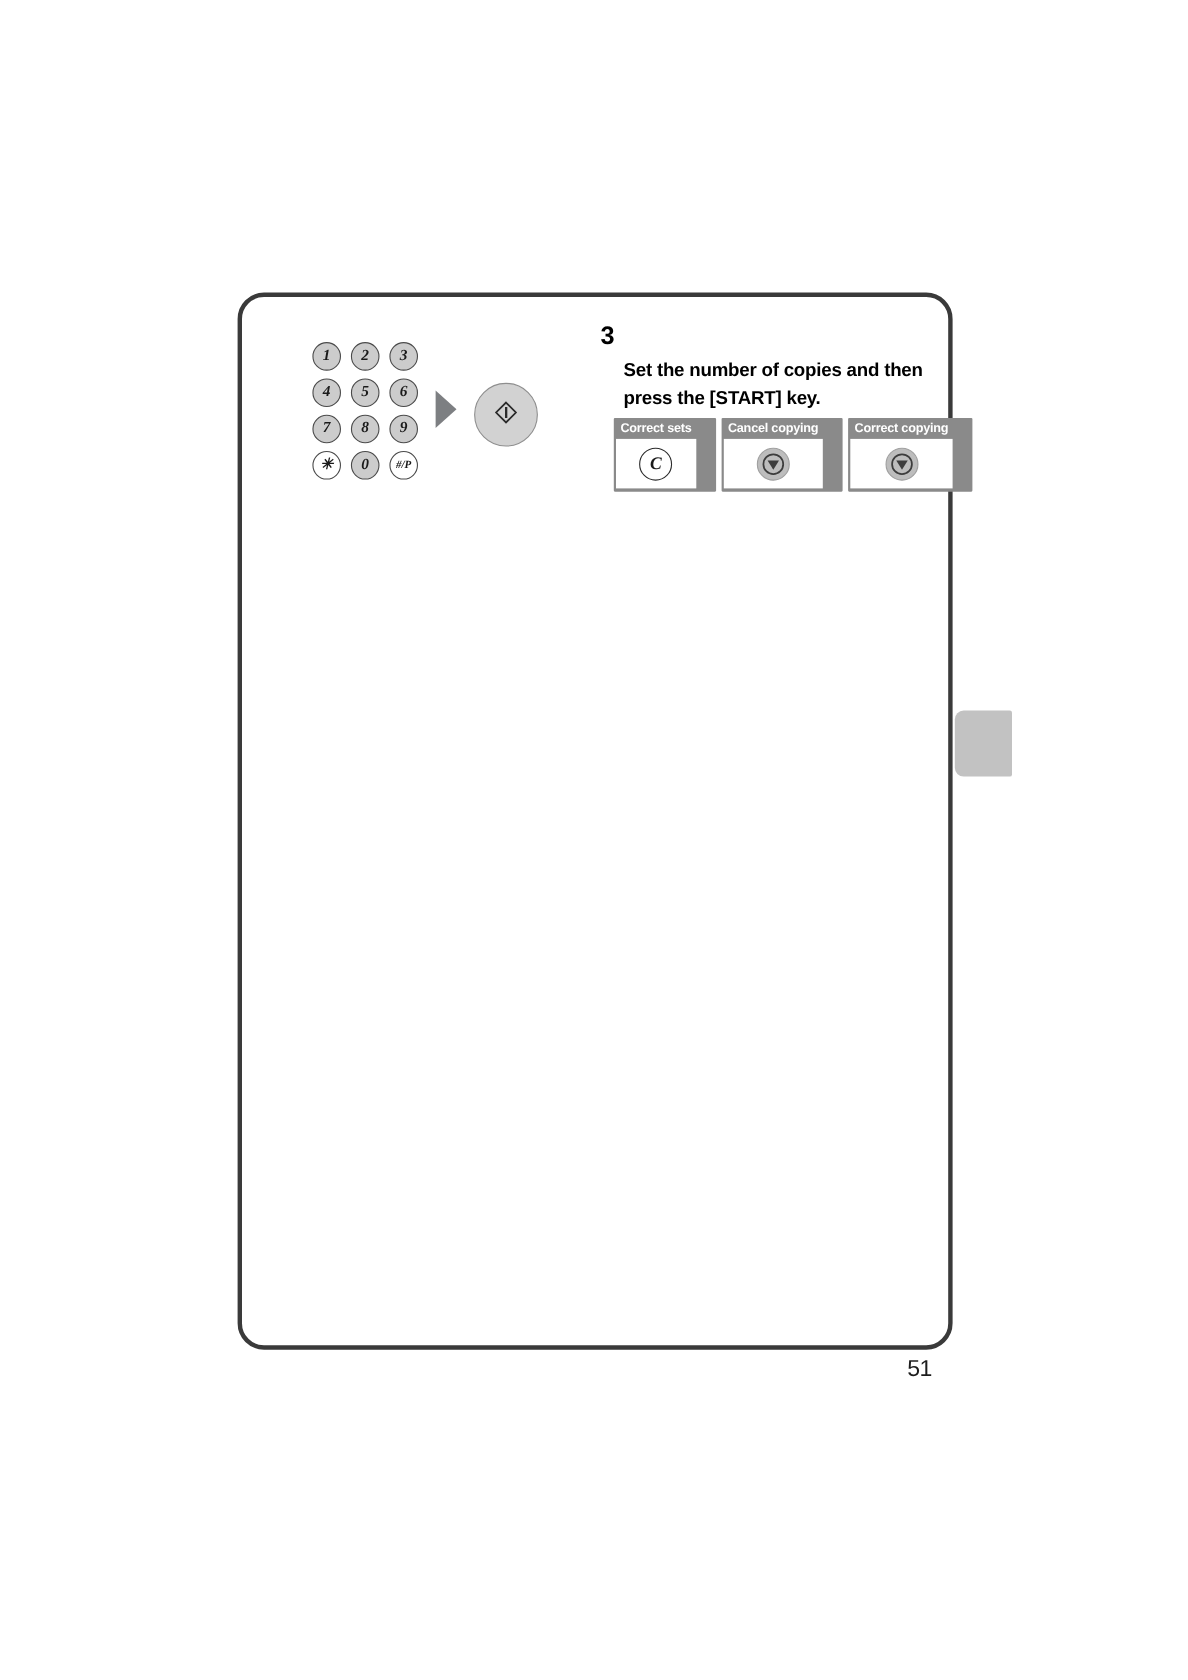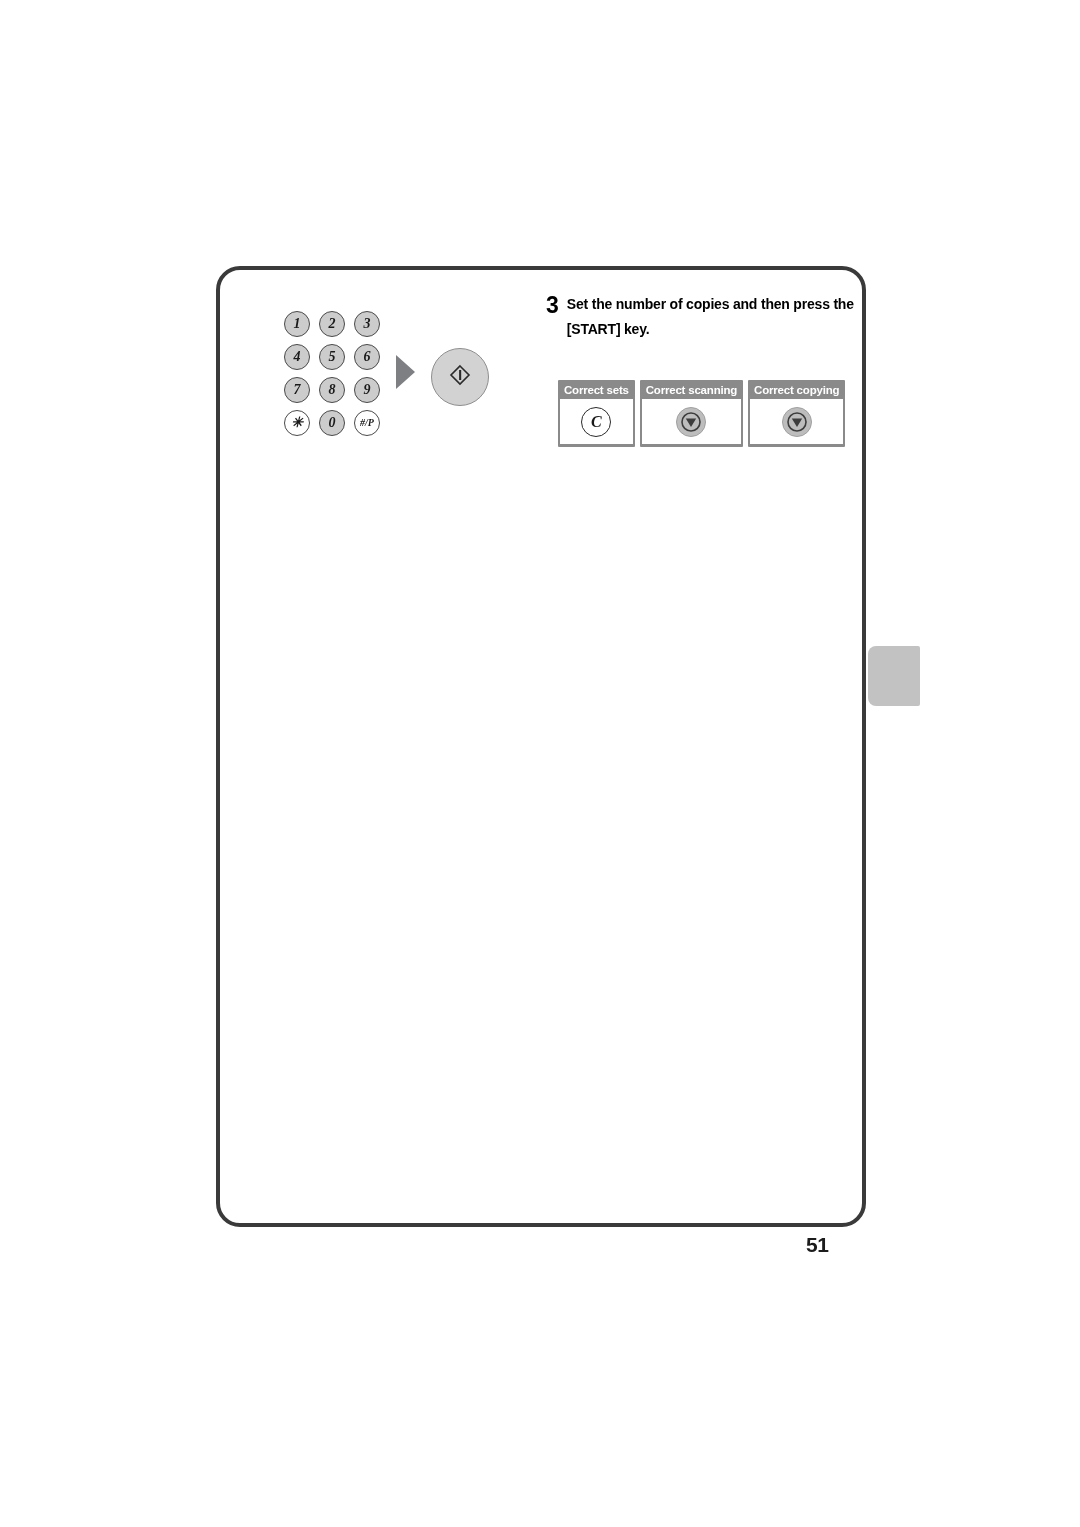--- a/index.html
+++ b/index.html
@@ -38,23 +38,23 @@
     background: #c2c2c2;
     border-radius: 8px 2px 2px 8px;
   }
 
   
   #page-number {
     position: absolute;
     left: 806px;
     top: 1233px;
     width: 60px;
-    text-align: left;
+    text-align: center;
     font-size: 21px;
-    font-weight: bold;
+    font-weight: normal;
     color: #1c1c1c;
     letter-spacing: -0.5px;
   }
 
   
   #keypad {
     position: absolute;
     left: 284px;
     top: 311px;
     width: 96px;
@@ -120,38 +120,39 @@
   }
   #step-number {
     font-size: 23px;
     font-weight: bold;
     color: #000000;
     line-height: 26px;
     margin-right: 8px;
     flex: 0 0 auto;
   }
   #step-text {
-    font-size: 14px;
+    font-size: 17px;
     font-weight: bold;
     color: #000000;
     line-height: 25px;
     letter-spacing: -0.2px;
+    margin-top: 32px;
   }
 
   
   #function-boxes {
     position: absolute;
     left: 558px;
     top: 380px;
     display: flex;
     gap: 5px;
   }
   .fn-box {
     background: #8a8a8a;
-    padding: 2px 2px 3px 2px;
+    padding: 2px 18px 3px 2px;
     border-radius: 1px;
   }
   .fn-label {
     color: #ffffff;
     font-size: 11.5px;
     font-weight: bold;
     line-height: 16px;
     padding: 0 4px 1px 4px;
     white-space: nowrap;
     letter-spacing: -0.2px;
@@ -237,21 +238,21 @@
 <div id="function-boxes">
 
   <div class="fn-box">
     <div class="fn-label">Correct sets</div>
     <div class="fn-body">
       <div class="clear-key">C</div>
     </div>
   </div>
 
   <div class="fn-box">
-    <div class="fn-label">Correct scanning</div>
+    <div class="fn-label">Cancel copying</div>
     <div class="fn-body">
       <div class="stop-key">
         <svg width="22" height="22" viewBox="0 0 22 22">
           <circle cx="11" cy="11" r="9" fill="none" stroke="#3d3d3d" stroke-width="1.6"></circle>
           <polygon points="5.8,7.6 16.2,7.6 11,16" fill="#3d3d3d"></polygon>
         </svg>
       </div>
     </div>
   </div>
 

